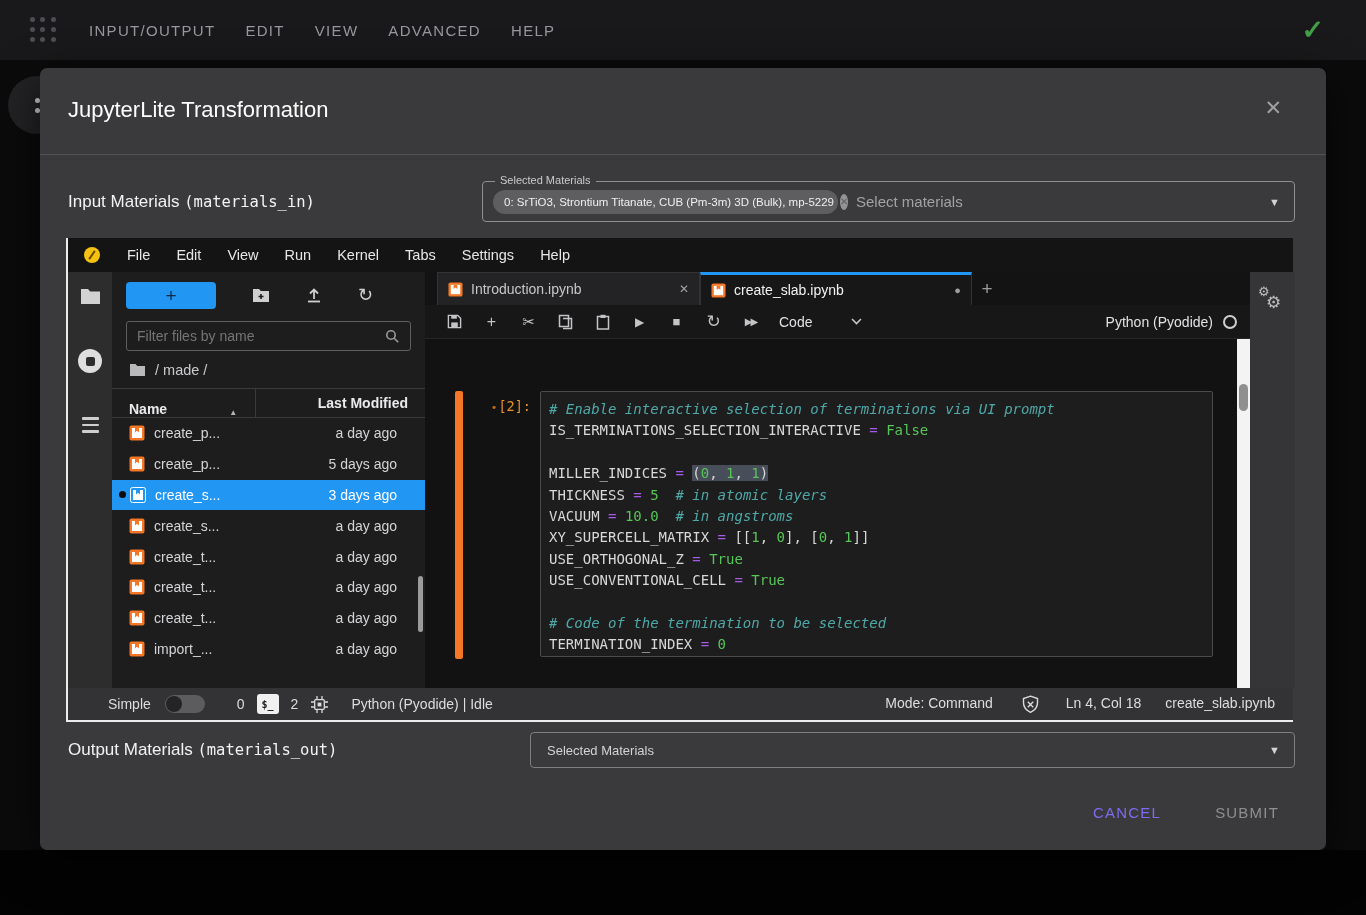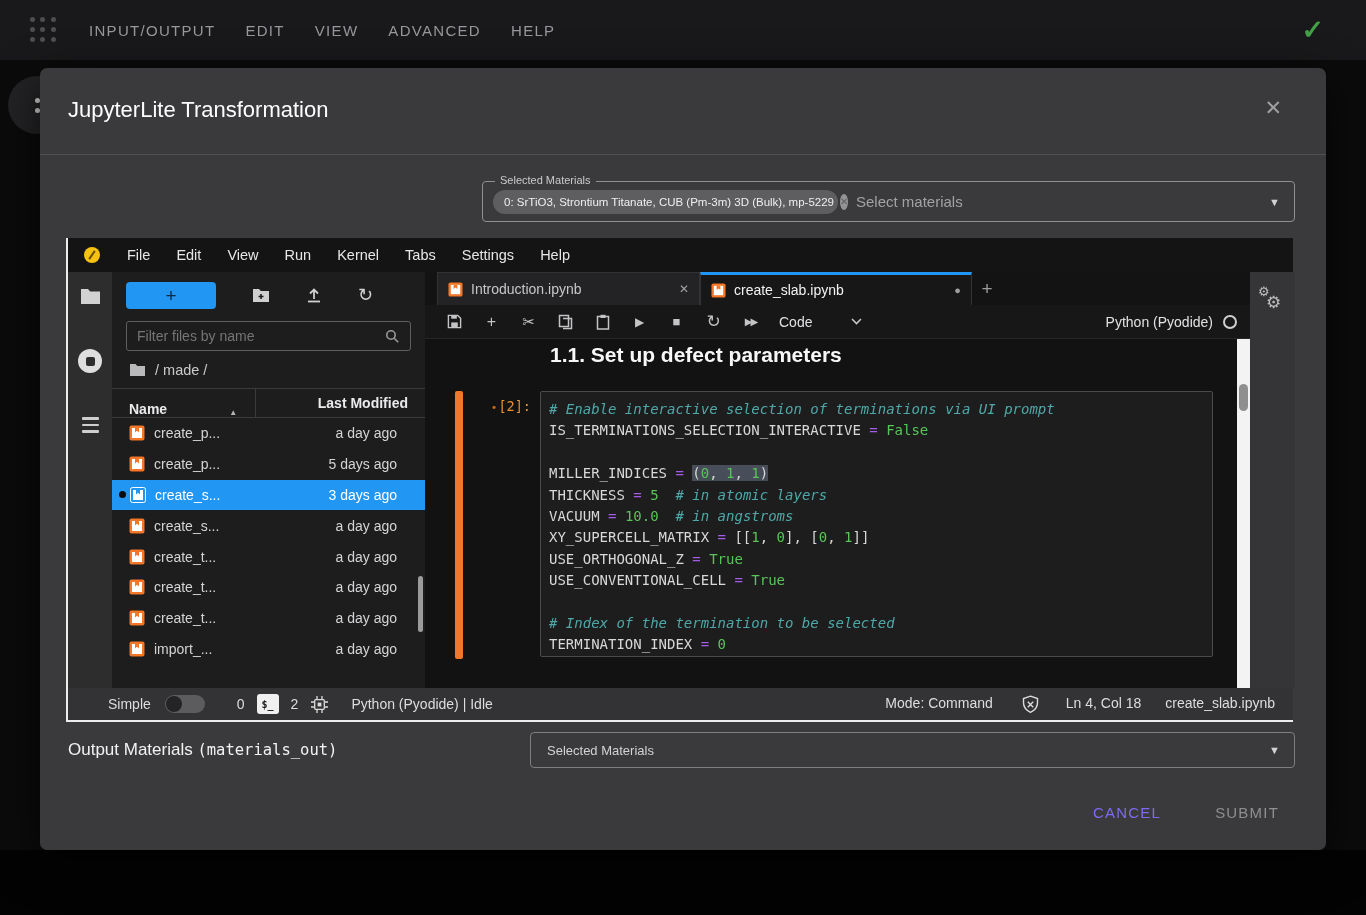--- a/index.html
+++ b/index.html
@@ -171,20 +171,23 @@
   </div>
 <div class="below-strip"></div>
 
 <div class="dialog">
 
   <div class="dlg-header">
     <span class="dlg-title">JupyterLite Transformation</span>
     <span class="dlg-close">✕</span>
   </div>
 
+  <div class="io-label in-label">
+    <span>Input Materials </span><span class="mono">(materials_in)</span>
+  </div>
 
   <div class="mat-field">
     <span class="mat-legend">Selected Materials</span>
     <span class="chip">
       <span class="chip-label">0: SrTiO3, Strontium Titanate, CUB (Pm-3m) 3D (Bulk), mp-5229</span>
       <span class="chip-x">✕</span>
     </span>
     <span class="mat-placeholder">Select materials</span>
     <span class="dd-arrow">▼</span>
   </div>
@@ -419,36 +422,35 @@
                 <path d="M1 1l4.5 4.5L10 1" fill="none" stroke="#c4c4c6" stroke-width="1.6"></path>
               </svg>
           </span>
           <span class="kernel-zone">
             <span>Python (Pyodide)</span>
             <span class="kernel-circle"></span>
           </span>
         </div>
 
         <div class="nb-content">
-          <div class="nb-heading">1.1. Set up defect parameters</div>
           <div class="cell">
             <div class="collapser"></div>
             <div class="prompt"><span class="pb">•</span><span>[2]:</span></div>
             <div class="editor">
                 <div class="code-line"><span class="com"># Enable interactive selection of terminations via UI prompt</span></div>
                 <div class="code-line"><span class="var">IS_TERMINATIONS_SELECTION_INTERACTIVE </span><span class="op">= </span><span class="kw">False</span></div>
                 <div class="code-line">&nbsp;</div>
                 <div class="code-line"><span class="var">MILLER_INDICES </span><span class="op">= </span><span class="pun hl">(</span><span class="num hl">0</span><span class="pun hl">, </span><span class="num hl">1</span><span class="pun hl">, </span><span class="num hl">1</span><span class="pun hl">)</span></div>
                 <div class="code-line"><span class="var">THICKNESS </span><span class="op">= </span><span class="num">5</span><span class="pun">  </span><span class="com"># in atomic layers</span></div>
                 <div class="code-line"><span class="var">VACUUM </span><span class="op">= </span><span class="num">10.0</span><span class="pun">  </span><span class="com"># in angstroms</span></div>
                 <div class="code-line"><span class="var">XY_SUPERCELL_MATRIX </span><span class="op">= </span><span class="pun">[[</span><span class="num">1</span><span class="pun">, </span><span class="num">0</span><span class="pun">], [</span><span class="num">0</span><span class="pun">, </span><span class="num">1</span><span class="pun">]]</span></div>
                 <div class="code-line"><span class="var">USE_ORTHOGONAL_Z </span><span class="op">= </span><span class="kw">True</span></div>
                 <div class="code-line"><span class="var">USE_CONVENTIONAL_CELL </span><span class="op">= </span><span class="kw">True</span></div>
                 <div class="code-line">&nbsp;</div>
-                <div class="code-line"><span class="com"># Index of the termination to be selected</span></div>
+                <div class="code-line"><span class="com"># Code of the termination to be selected</span></div>
                 <div class="code-line"><span class="var">TERMINATION_INDEX </span><span class="op">= </span><span class="num">0</span></div>
               </div>
           </div>
           <div class="nb-scrolltrack">
             <div class="nb-scrollthumb"></div>
           </div>
         </div>
       </div>
 
       <div class="jp-right">

